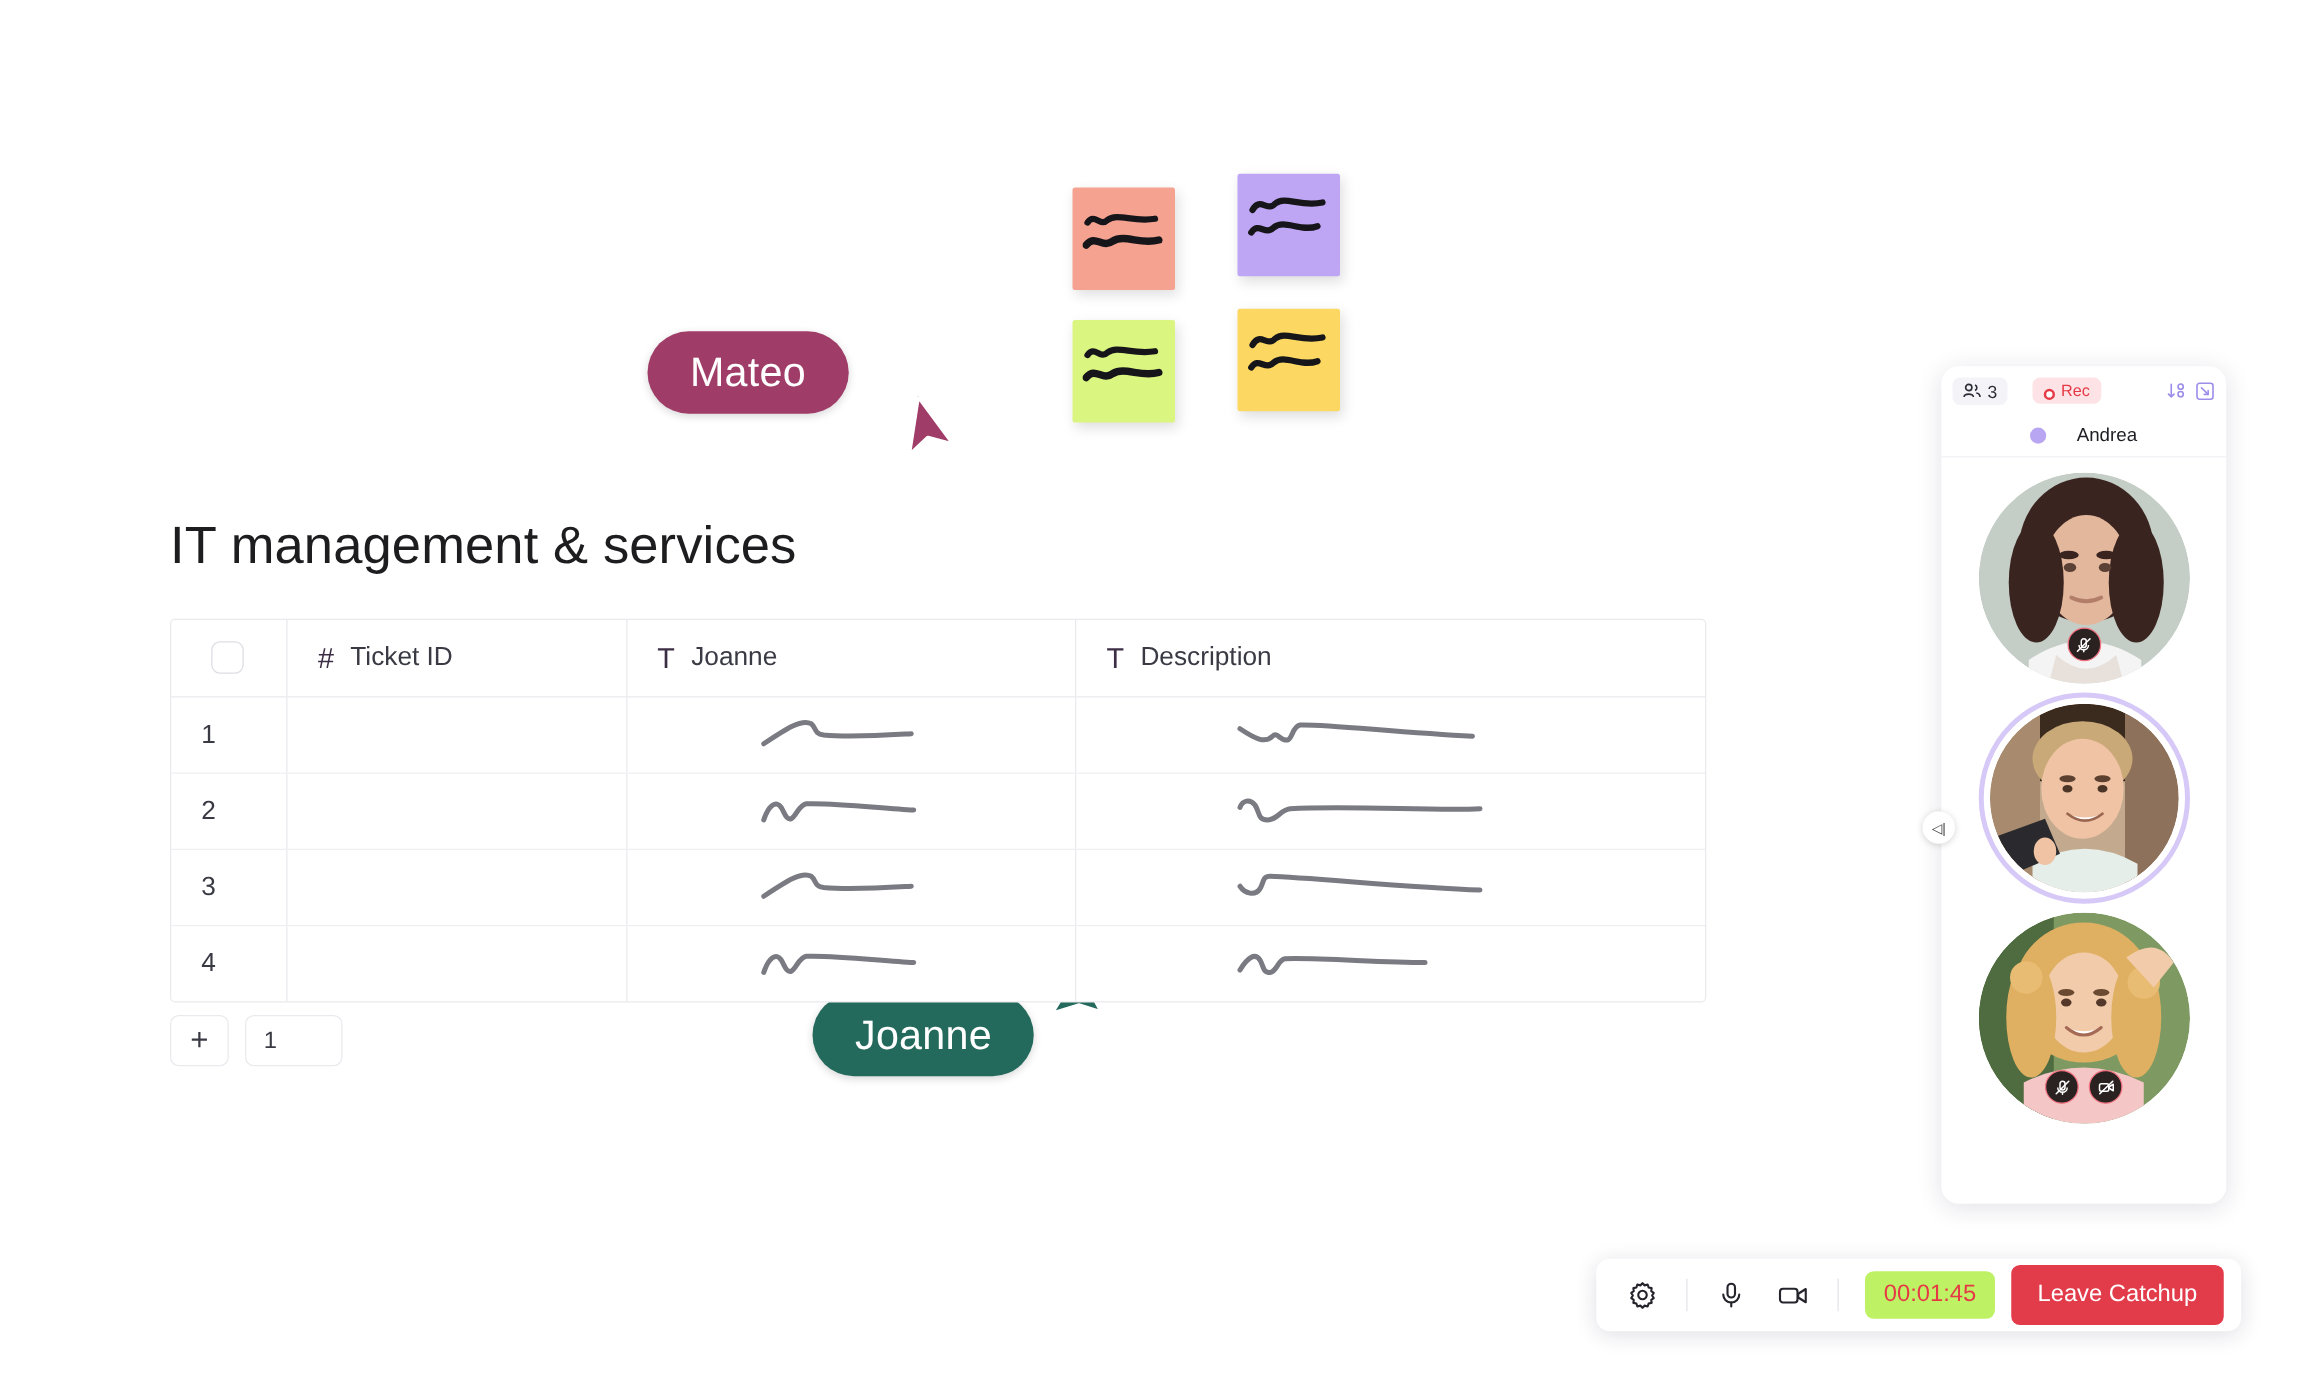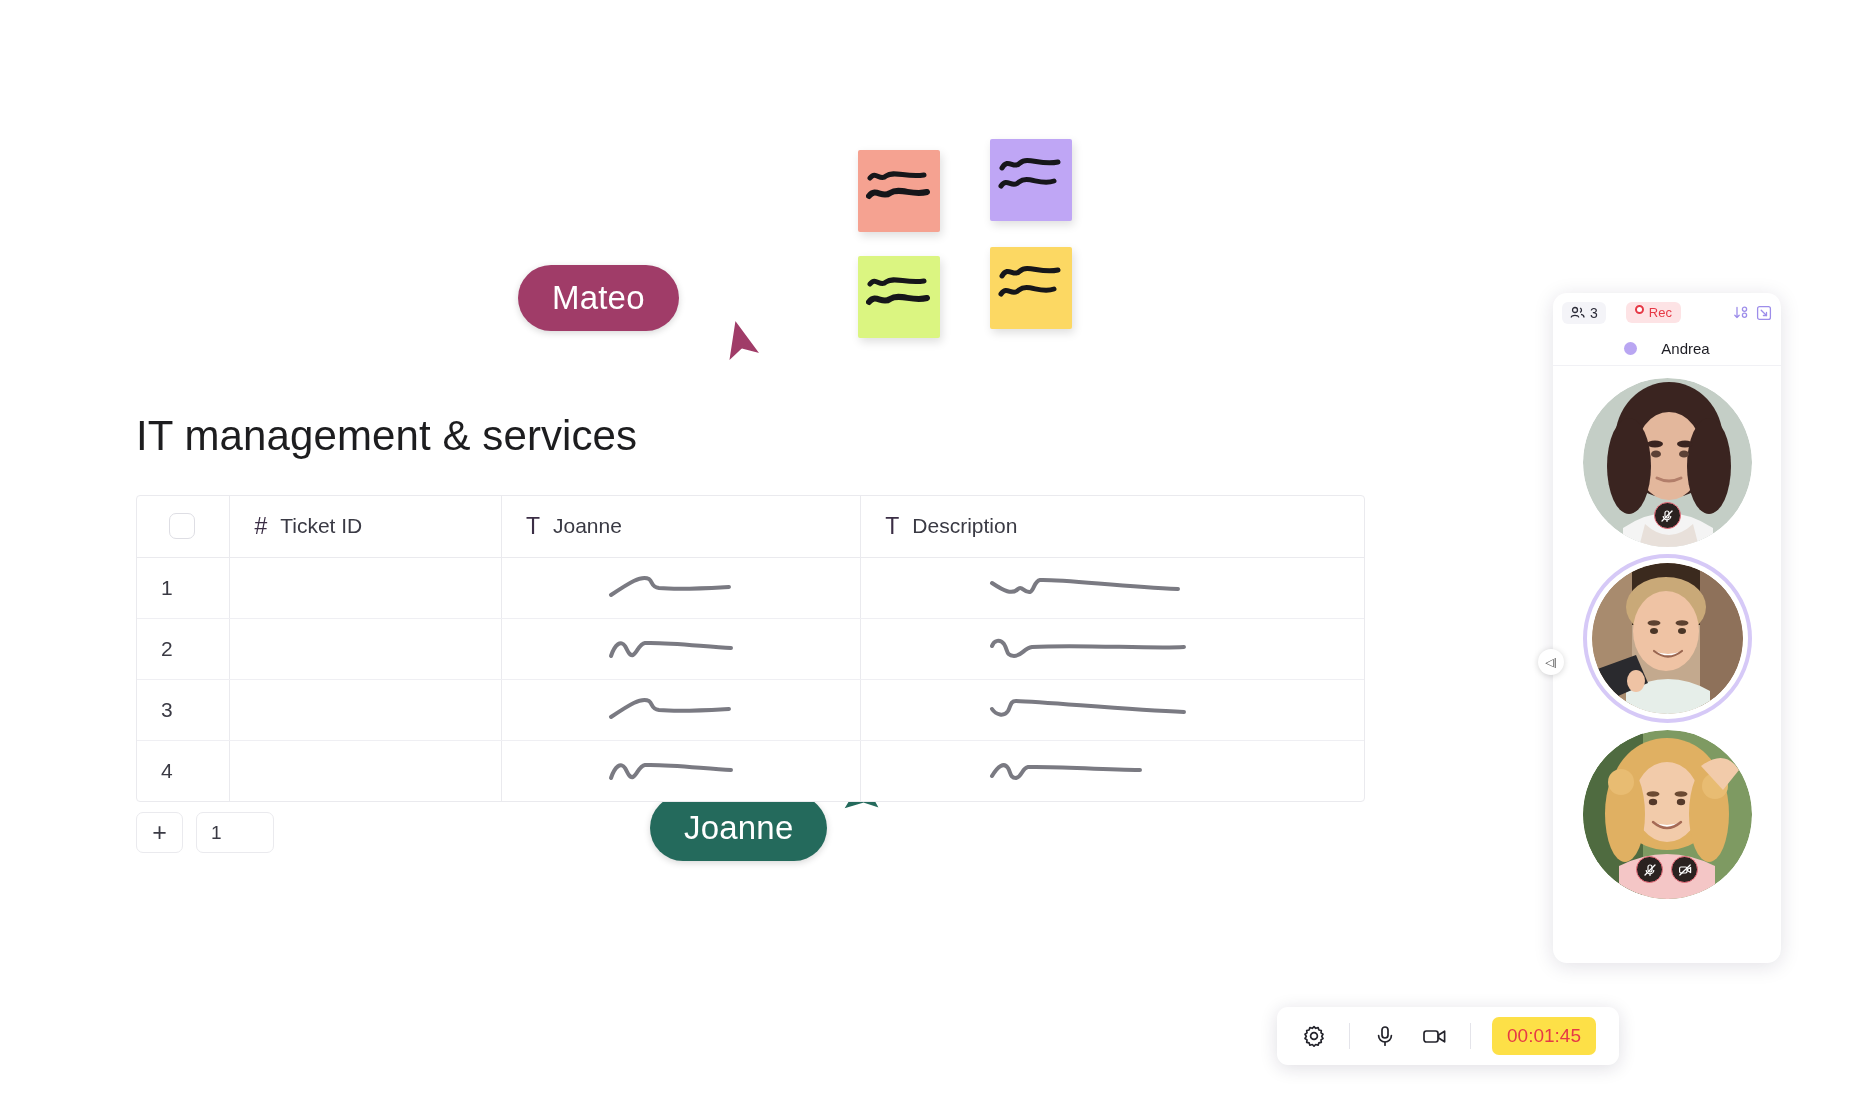--- a/index.html
+++ b/index.html
@@ -118,21 +118,21 @@
   #video-panel-header {
     height: 39px; display: flex; align-items: center;
     padding: 0 9px; gap: 7px;
   }
   #participant-count-badge {
     display: flex; align-items: center; gap: 5px;
     background: #F4F4F8; border-radius: 6px;
     padding: 3px 8px; font-size: 14px; color: #2C2C38;
   }
   #rec-badge {
-    display: flex; align-items: flex-start; gap: 5px;
+    display: flex; align-items: flex-end; gap: 5px;
     background: #FDE3E5; border-radius: 6px;
     padding: 3px 9px; font-size: 13px; color: #E63946;
     margin-left: 13px;
   }
   .rec-dot {
     width: 9px; height: 9px; border-radius: 50%;
     border: 2.5px solid #E63946; background: #fff;
   }
   #panel-header-icons { margin-left: auto; display: flex; align-items: center; gap: 7px; }
   .panel-icon { color: #9D8DEA; display: flex; align-items: center; }
@@ -187,21 +187,21 @@
     display: flex; align-items: center;
     padding: 0 14px; gap: 4px;
   }
   .tb-btn {
     width: 46px; height: 42px;
     display: flex; align-items: center; justify-content: center;
     color: #24242c; cursor: pointer; border-radius: 7px;
   }
   .tb-div { width: 1px; height: 26px; background: #E4E4EA; margin: 0 8px; }
   #call-timer {
-    background: #fde047; color: #E63946;
+    background: #bef264; color: #E63946;
     font-size: 19px; border-radius: 7px;
     padding: 8px 15px; margin: 0 9px;
     font-family: "Liberation Sans", sans-serif;
   }
   #leave-button {
     background: #E23B4A; color: #fff;
     font-size: 19px; border: none; border-radius: 7px;
     padding: 13px 21px; cursor: pointer;
     font-family: "Liberation Sans", sans-serif;
     white-space: nowrap;
@@ -523,15 +523,16 @@
       </svg>
     </div>
     <div class="tb-btn">
       <svg width="26" height="24" viewBox="0 0 26 24">
         <rect x="2" y="7" width="14" height="11" rx="2.4" fill="none" stroke="#24242c" stroke-width="1.7"></rect>
         <path d="M16.6 11 L22.6 7.2 V17.8 L16.6 14 Z" fill="none" stroke="#24242c" stroke-width="1.7" stroke-linejoin="round"></path>
       </svg>
     </div>
     <div class="tb-div"></div>
     <div id="call-timer">00:01:45</div>
+    <button id="leave-button">Leave Catchup</button>
   </div>
 
 </div>
 
 </body></html>

